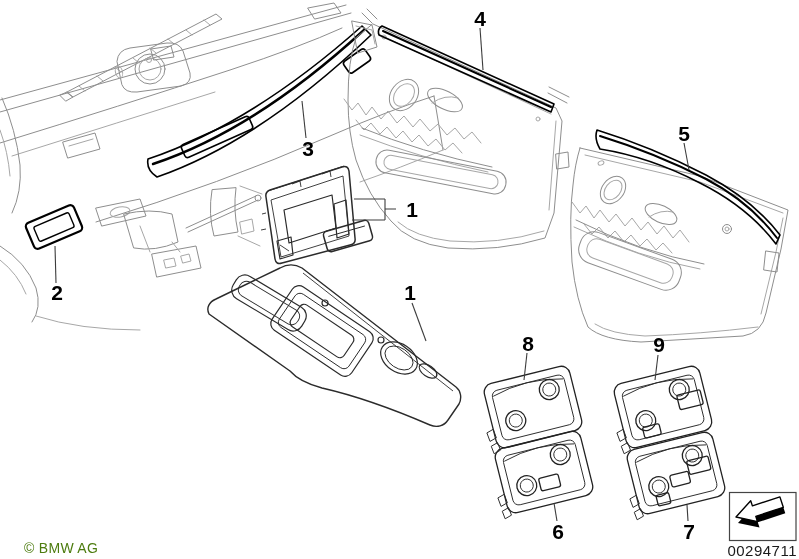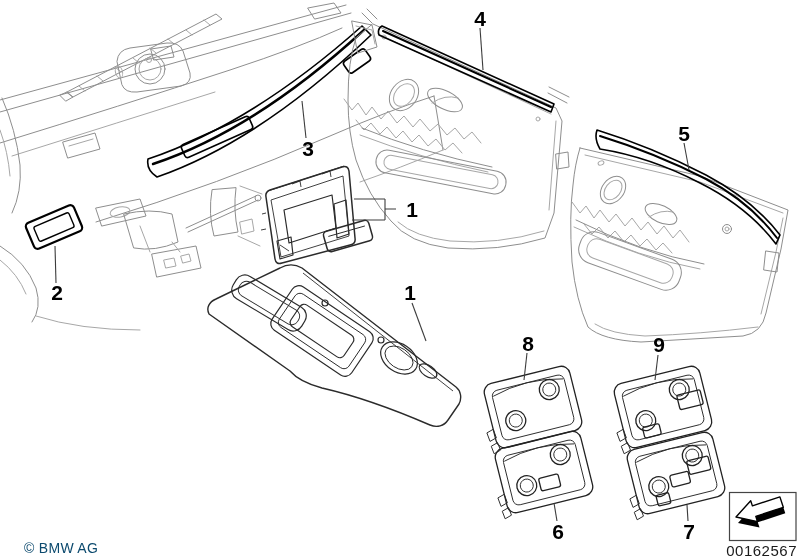--- a/index.html
+++ b/index.html
@@ -18,21 +18,21 @@
     font-weight:bold;
     font-size:21px;
     color:#000;
     white-space:nowrap;
     line-height:1;
   }
   .copyright{
     position:absolute;
     left:24px;top:540px;
     font-size:14px;
-    color:#0c4a6e;
+    color:#4d7c0f;
     letter-spacing:0.3px;
   }
   .image-number{
     position:absolute;
     left:723px;top:542px;
     width:74px;
     text-align:right;
     font-size:15px;
     color:#1a1a1a;
     letter-spacing:0.5px;
@@ -296,14 +296,14 @@
   <div class="callout" style="left:308px;top:148px;">3</div>
   <div class="callout" style="left:480px;top:18px;">4</div>
   <div class="callout" style="left:684px;top:133px;">5</div>
   <div class="callout" style="left:558px;top:531px;">6</div>
   <div class="callout" style="left:689px;top:531px;">7</div>
   <div class="callout" style="left:528px;top:343px;">8</div>
   <div class="callout" style="left:659px;top:344px;">9</div>
   <div class="callout" style="left:412px;top:209px;">1</div>
 
   <div class="copyright">© BMW AG</div>
-  <div class="image-number">00162567</div>
+  <div class="image-number">00294711</div>
 </div>
 
 </body></html>

